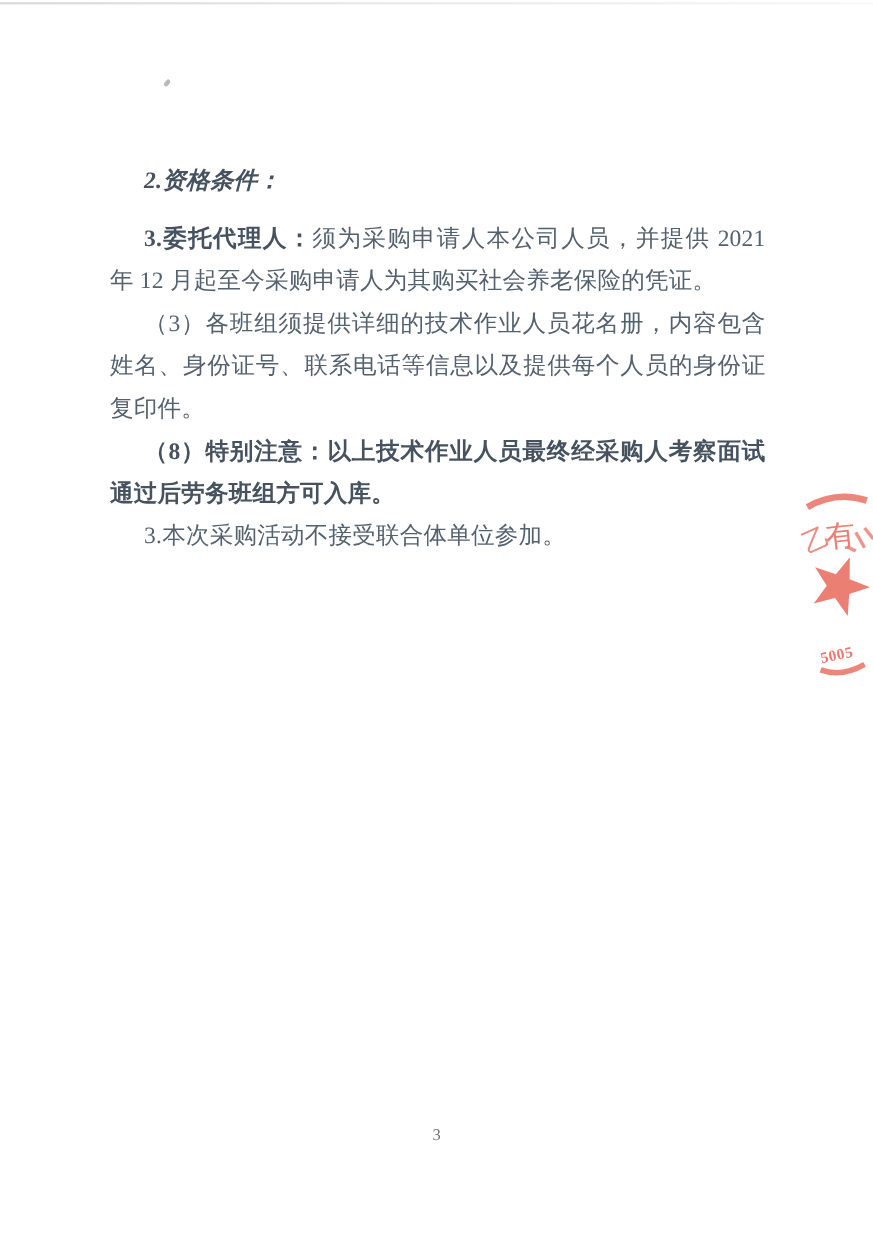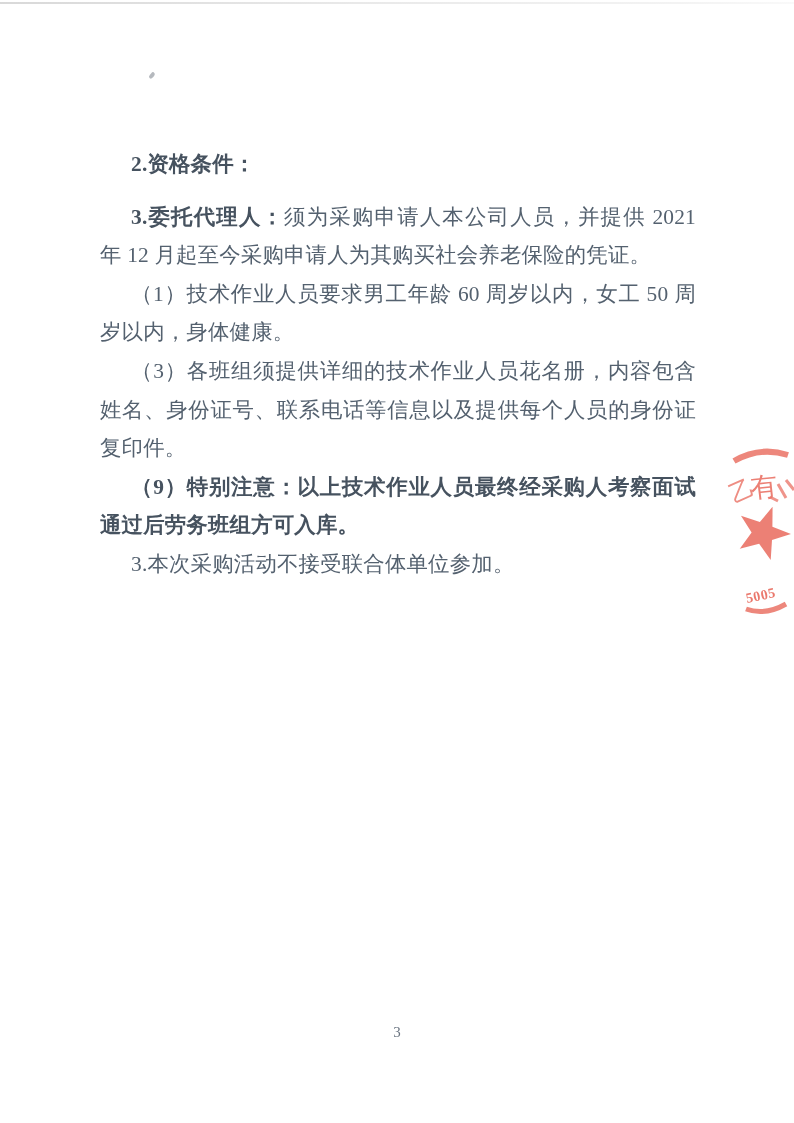--- a/index.html
+++ b/index.html
@@ -27,21 +27,21 @@
     margin:0;
     font-size:21.4px;line-height:38.6px;
     color:#54616f;
     text-align:justify;
     text-indent:31px;
     letter-spacing:.2px;
   }
   .para b{
     font-weight:bold;color:#46525f;
   }
-  .para.heading{margin-bottom:14px;}
+  .para.heading{margin-bottom:14px;font-style:italic;}
   .pagenum{
     position:absolute;left:0;top:1024px;width:100%;
     text-align:center;font-size:15px;color:#6a7480;
   }
   .seal{
     position:absolute;left:720px;top:440px;width:74px;height:185px;
     opacity:.92;pointer-events:none;
   }
   .seal text{
     font-family:"Liberation Serif","DejaVu Serif",serif;
@@ -51,23 +51,22 @@
 <body>
 
 <div class="page">
 
   <div class="scan-edge-line"></div>
   <div class="scan-speck"></div>
 
   <div class="content">
     <p class="para heading"><b>2.资格条件：</b><span></span></p>
     <p class="para"><b>3.委托代理人：</b><span>须为采购申请人本公司人员，并提供 2021 年 12 月起至今采购申请人为其购买社会养老保险的凭证。</span></p>
-    <p class="para"><b></b><span>（1）技术作业人员要求男工年龄 60 周岁以内，女工 50 周岁以内，身体健康。</span></p>
     <p class="para"><b></b><span>（3）各班组须提供详细的技术作业人员花名册，内容包含姓名、身份证号、联系电话等信息以及提供每个人员的身份证复印件。</span></p>
-    <p class="para"><b>（9）特别注意：以上技术作业人员最终经采购人考察面试通过后劳务班组方可入库。</b><span></span></p>
+    <p class="para"><b>（8）特别注意：以上技术作业人员最终经采购人考察面试通过后劳务班组方可入库。</b><span></span></p>
     <p class="para"><b></b><span>3.本次采购活动不接受联合体单位参加。</span></p>
   </div>
 
   <svg class="seal" viewBox="0 0 74 185" xmlns="http://www.w3.org/2000/svg">
 
     <path d="M 14 21 Q 40 6 68 15" fill="none" stroke="#e96e61" stroke-width="6" opacity="0.9"></path>
 
     <text x="0" y="0" transform="translate(25 58) rotate(-24)" text-anchor="middle" font-size="24" fill="#e96e61" opacity="0.85">乙</text>
     <text x="0" y="0" transform="translate(45 56) rotate(-6)" text-anchor="middle" font-size="27" fill="#e96e61" opacity="0.95">有</text>
     <path d="M 58 44 L 66 58 M 66 40 L 74 50 M 50 57 L 58 61" fill="none" stroke="#e96e61" stroke-width="3" opacity="0.8"></path>

